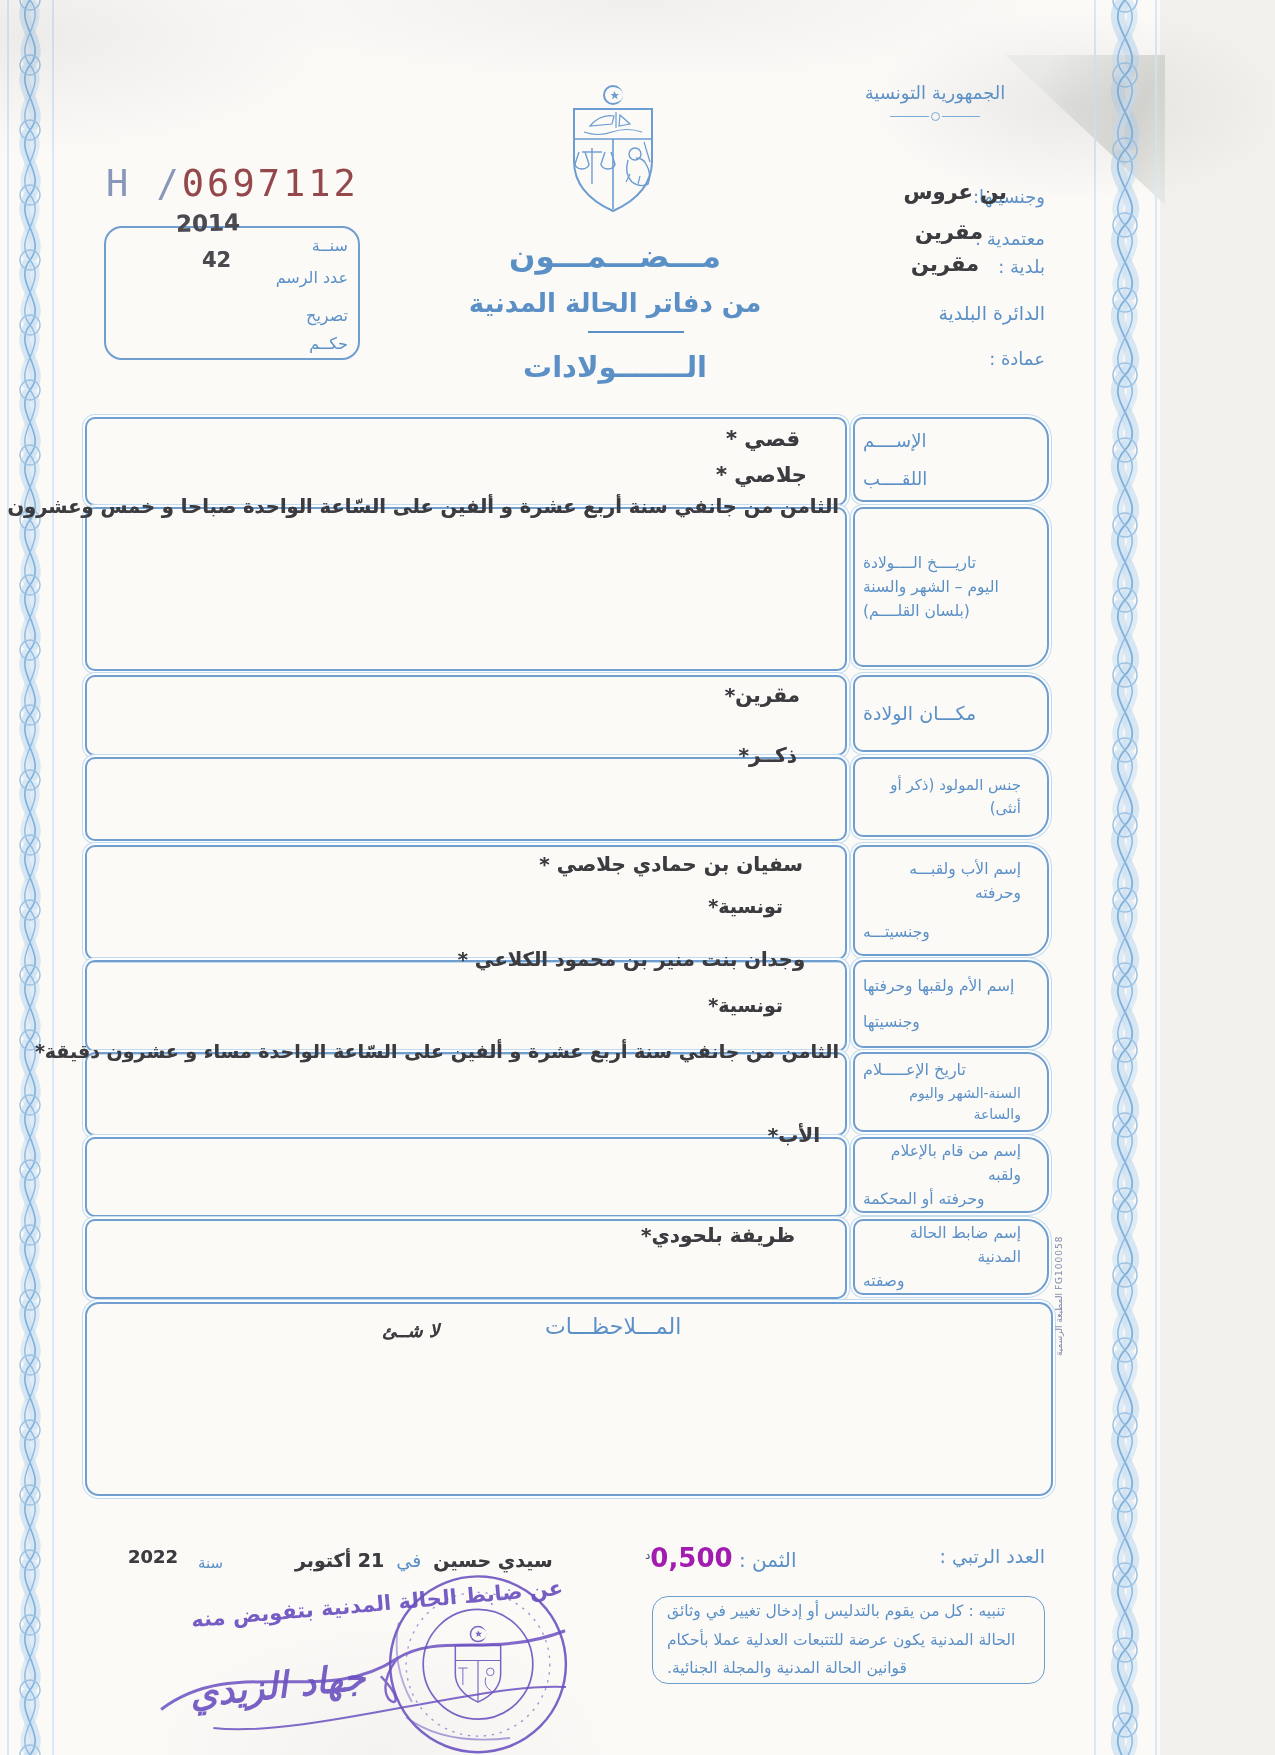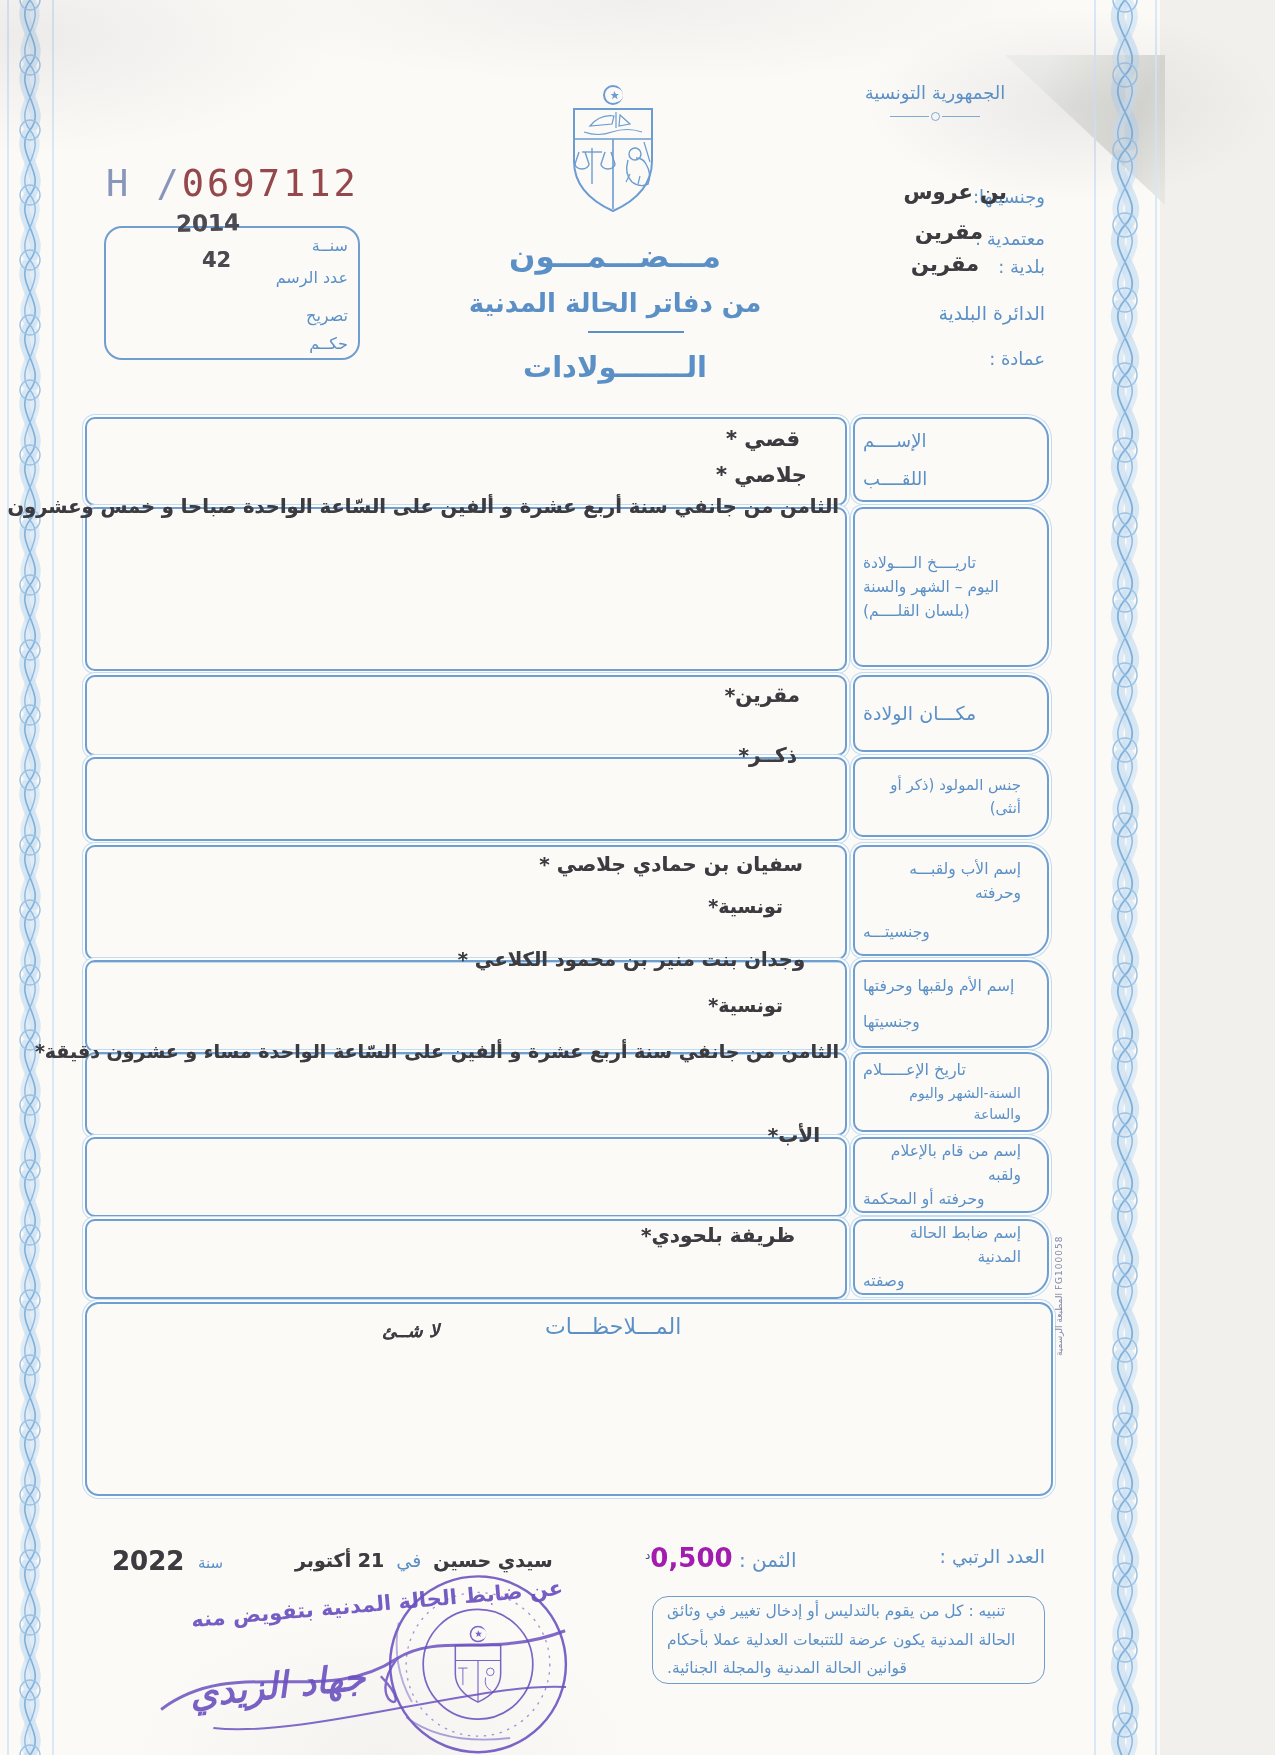--- a/index.html
+++ b/index.html
@@ -263,21 +263,21 @@
   <div class="abs foot rtl" style="left:645px;top:1543px;font-size:20px">
     <span class="blue">الثمن :</span>
     <span style="color:#a21caf;font-weight:bold;font-size:26px">0,500</span><sup style="color:#33557f;font-size:12px">د</sup>
   </div>
   <div class="abs foot rtl" style="left:295px;top:1549px;font-size:19px">
     <span class="ink">سيدي حسين</span>
     <span class="blue" style="margin:0 6px">في</span>
     <span class="ink">21 أكتوبر</span>
   </div>
   <div class="abs foot blue" style="left:198px;top:1554px;font-size:15px">سنة</div>
-  <div class="abs foot ink" style="left:112px;top:1546px;font-size:26px">2022</div>
+  <div class="abs foot ink" style="left:128px;top:1546px;font-size:18px">2022</div>
 
   <div class="notice">
     <div>تنبيه : كل من يقوم بالتدليس أو إدخال تغيير في وثائق الحالة المدنية يكون عرضة للتتبعات العدلية عملا بأحكام قوانين الحالة المدنية والمجلة الجنائية.</div>
   </div>
 
   <div class="delegation purple">عن ضابط الحالة المدنية بتفويض منه</div>
 
   <div class="signature">
     <svg width="430" height="120" viewBox="0 0 430 120">
       <g stroke="#6b50c0" fill="none" opacity="0.85">

